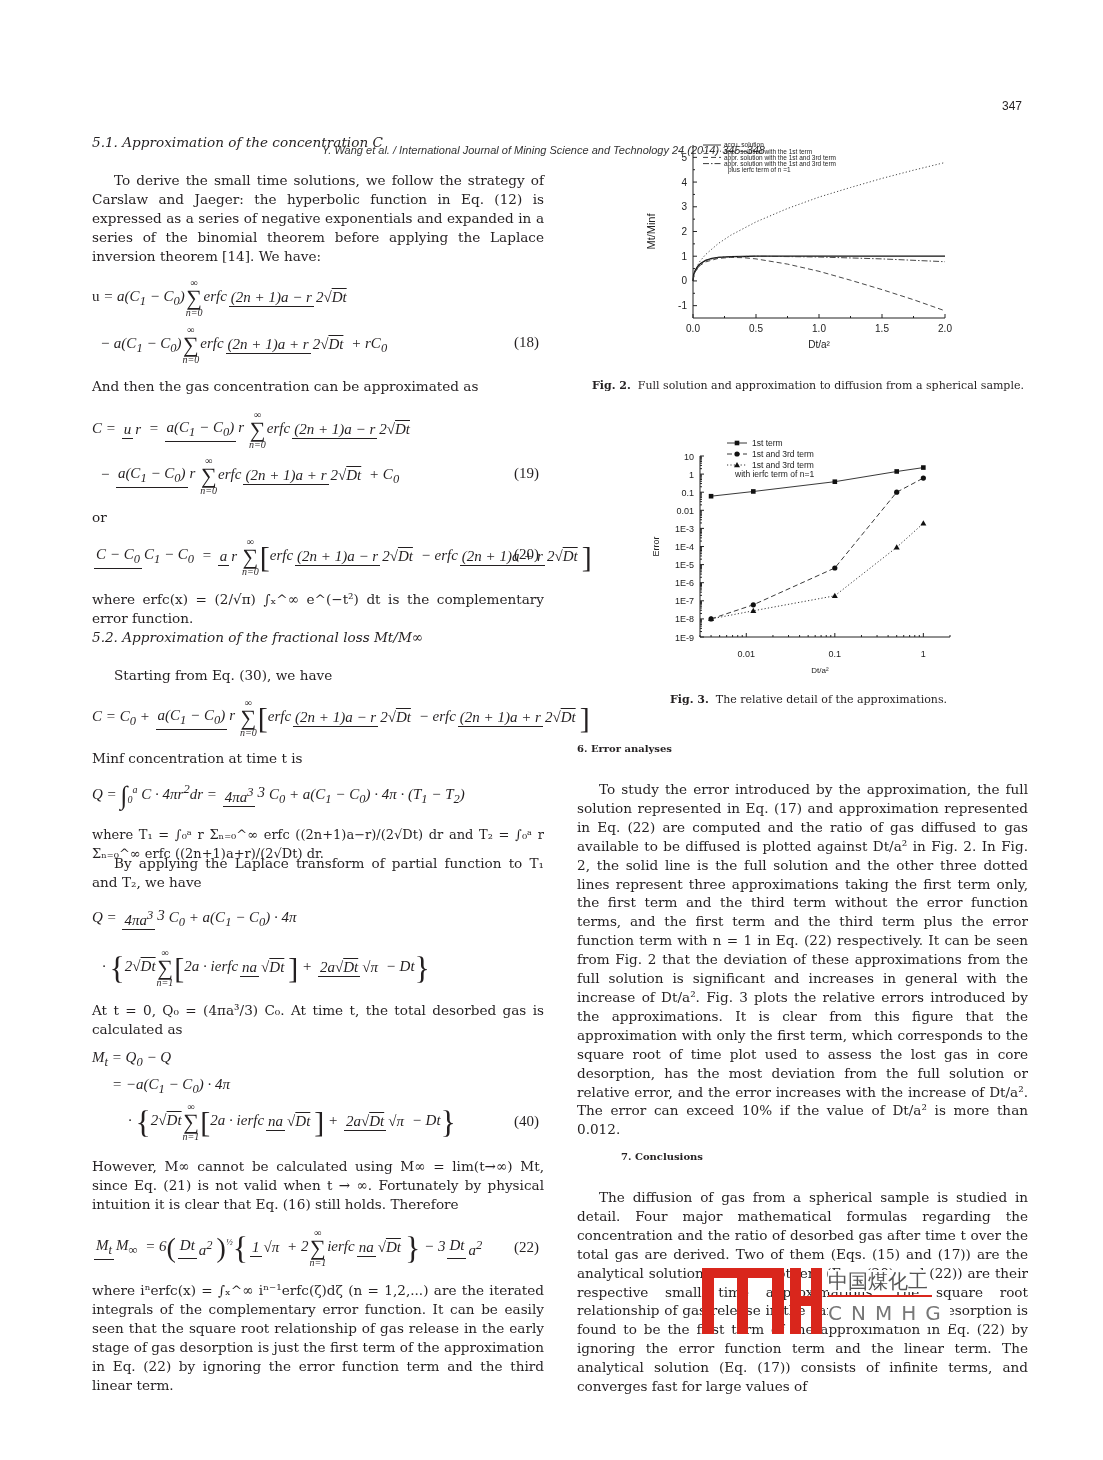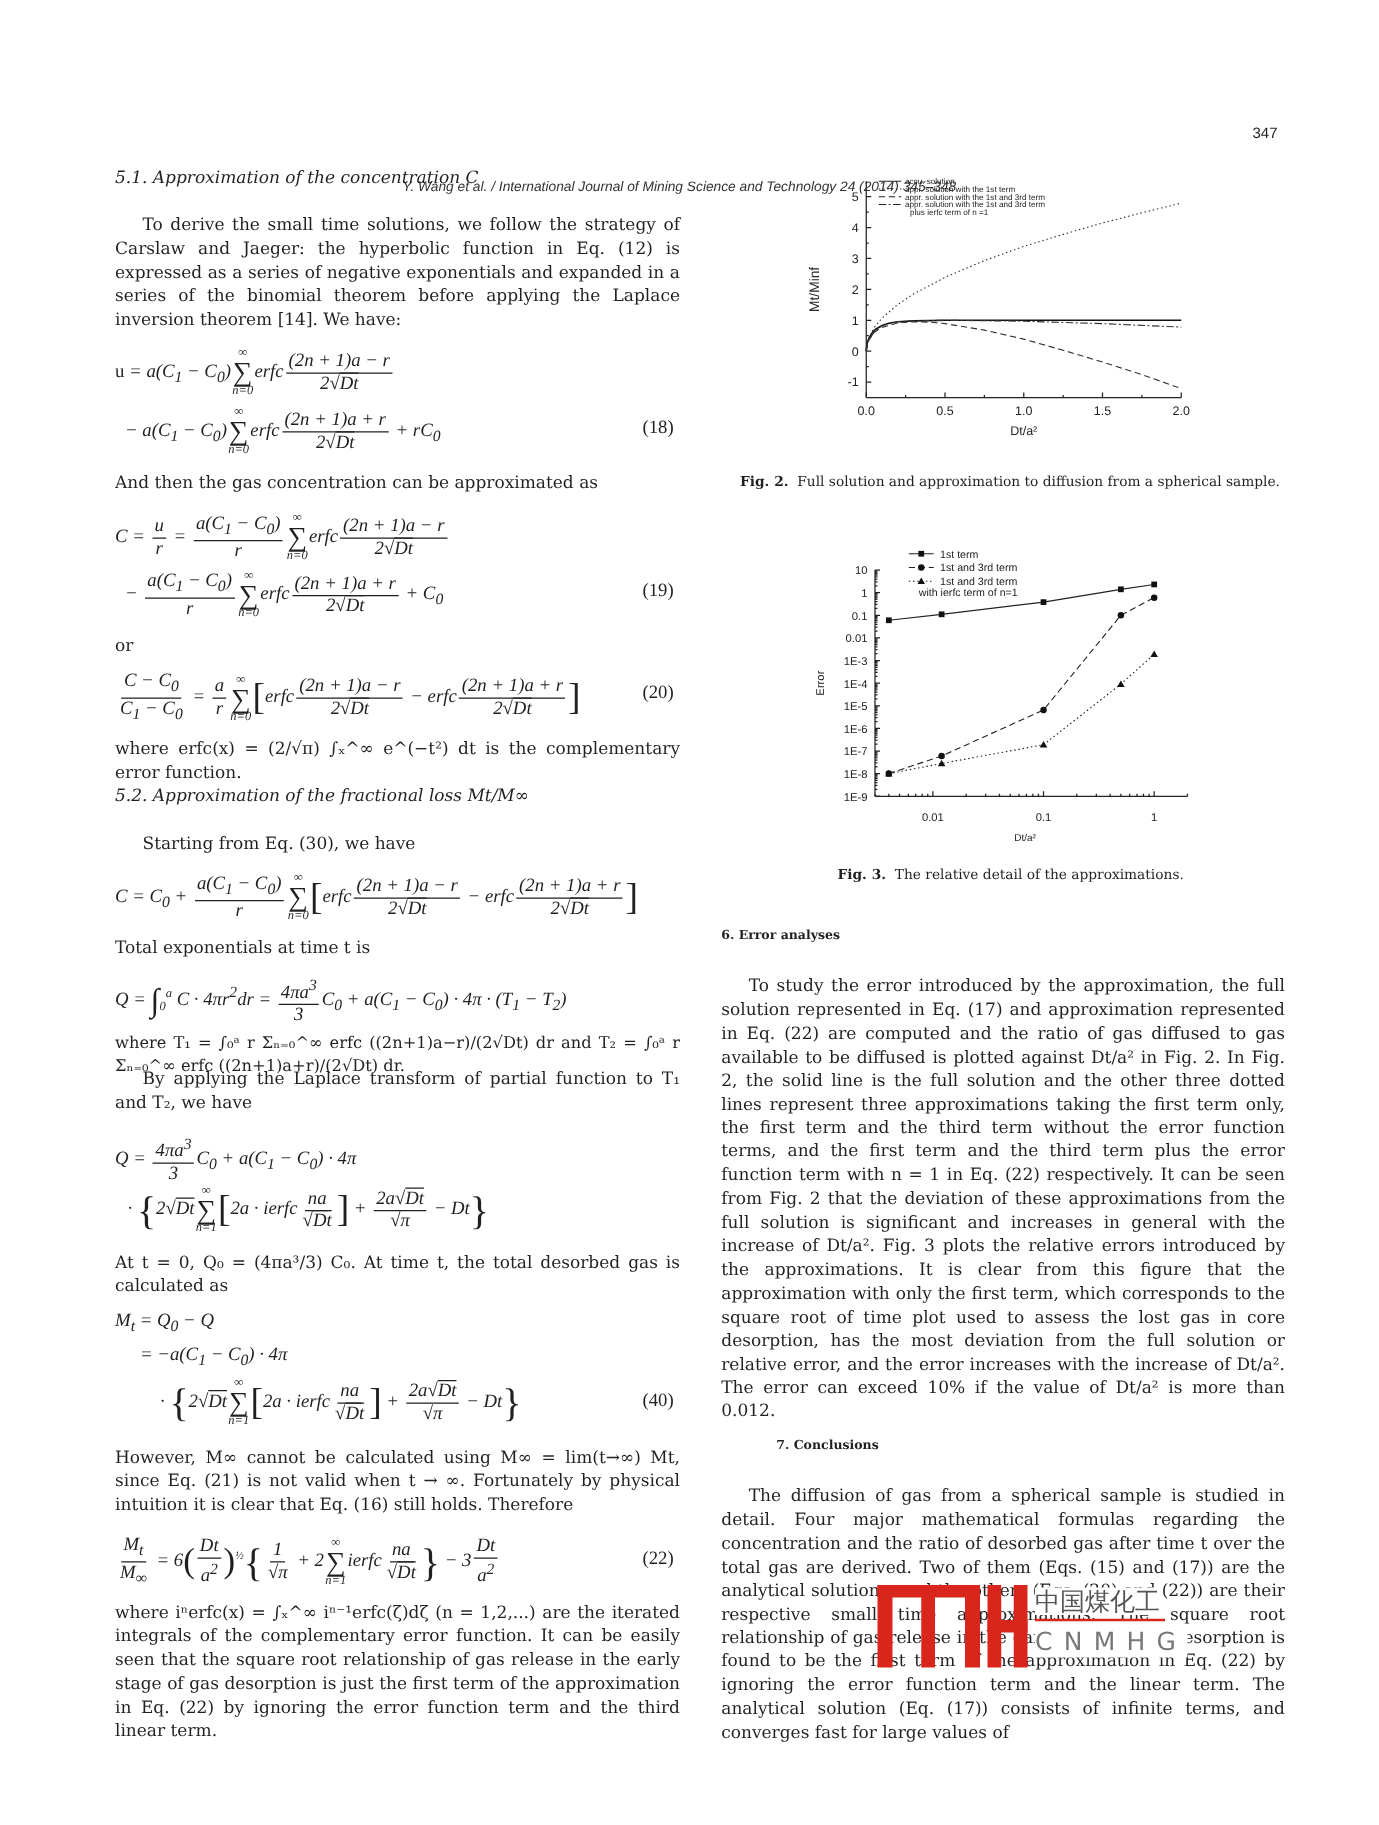--- a/index.html
+++ b/index.html
@@ -8,21 +8,21 @@
   .abs{position:absolute;}
   .hdr{font-family:"Liberation Sans",sans-serif;font-style:italic;font-size:11px;color:#333;margin-top:44px;}
   .txt{font-size:13.6px;line-height:18.9px;text-align:justify;}
   .sec{font-size:13.6px;font-style:italic;}
   .h2{font-size:10px;font-weight:bold;}
   .cap{font-size:11px;}
   .cap b{font-weight:bold;}
   .ind{text-indent:22px;}
   .eq{font-family:"Liberation Serif","DejaVu Serif",serif;font-size:15px;line-height:18px;font-style:italic;white-space:nowrap;}
   .eqn{font-family:"Liberation Serif",serif;font-size:15px;font-style:normal;}
-  .frac{display:inline-flex;flex-direction:column;align-items:center;vertical-align:middle;margin:0 2px;}
+  .frac{display:inline-flex;flex-direction:row;vertical-align:middle;margin:0 2px;}
   .frac .n{border-bottom:1px solid #231f20;padding:0 2px;line-height:17px;}
   .frac .d{line-height:17px;padding:0 2px;}
   .sum{display:inline-flex;flex-direction:column;align-items:center;vertical-align:middle;margin:0 1px;}
   .sum .s{font-size:22px;line-height:20px;font-style:normal;}
   .sum .t,.sum .b{font-size:10px;line-height:10px;}
   .up{font-style:normal;}
   svg text{font-family:"Liberation Sans",sans-serif;}
   .wm-red{background:#d9261c;}
 </style>
 </head>
@@ -127,21 +127,21 @@
       <span class="b">n=0</span>
     </span><span class="up" style="font-size:30px;vertical-align:middle;">[</span>erfc<span class="frac">
       <span class="n">(2n + 1)a − r</span>
       <span class="d">2√<span style="text-decoration:overline">Dt</span></span>
     </span> − erfc<span class="frac">
       <span class="n">(2n + 1)a + r</span>
       <span class="d">2√<span style="text-decoration:overline">Dt</span></span>
     </span><span class="up" style="font-size:30px;vertical-align:middle;">]</span>
 </div>
 
-<div class="abs txt" style="left:92px;top:749px;">Total exponentials at time t is</div>
+<div class="abs txt" style="left:92px;top:749px;">Minf concentration at time t is</div>
 
 <div class="abs eq" style="left:92px;top:780px;">
   Q = <span class="up" style="font-size:26px;vertical-align:middle;">∫</span><sub style="font-size:10px;">0</sub><sup style="font-size:10px;">a</sup> C · 4πr<sup>2</sup>dr = <span class="frac">
       <span class="n">4πa<sup>3</sup></span>
       <span class="d">3</span>
     </span>C<sub>0</sub> + a(C<sub>1</sub> − C<sub>0</sub>) · 4π · (T<sub>1</sub> − T<sub>2</sub>)
 </div>
 
 <div class="abs txt" style="left:92px;top:826px;width:452px;font-size:13px;">where T₁ = ∫₀ᵃ r Σₙ₌₀^∞ erfc ((2n+1)a−r)/(2√Dt) dr and T₂ = ∫₀ᵃ r Σₙ₌₀^∞ erfc ((2n+1)a+r)/(2√Dt) dr.</div>
 <div class="abs txt ind" style="left:92px;top:854px;width:452px;">By applying the Laplace transform of partial function to T₁ and T₂, we have</div>

